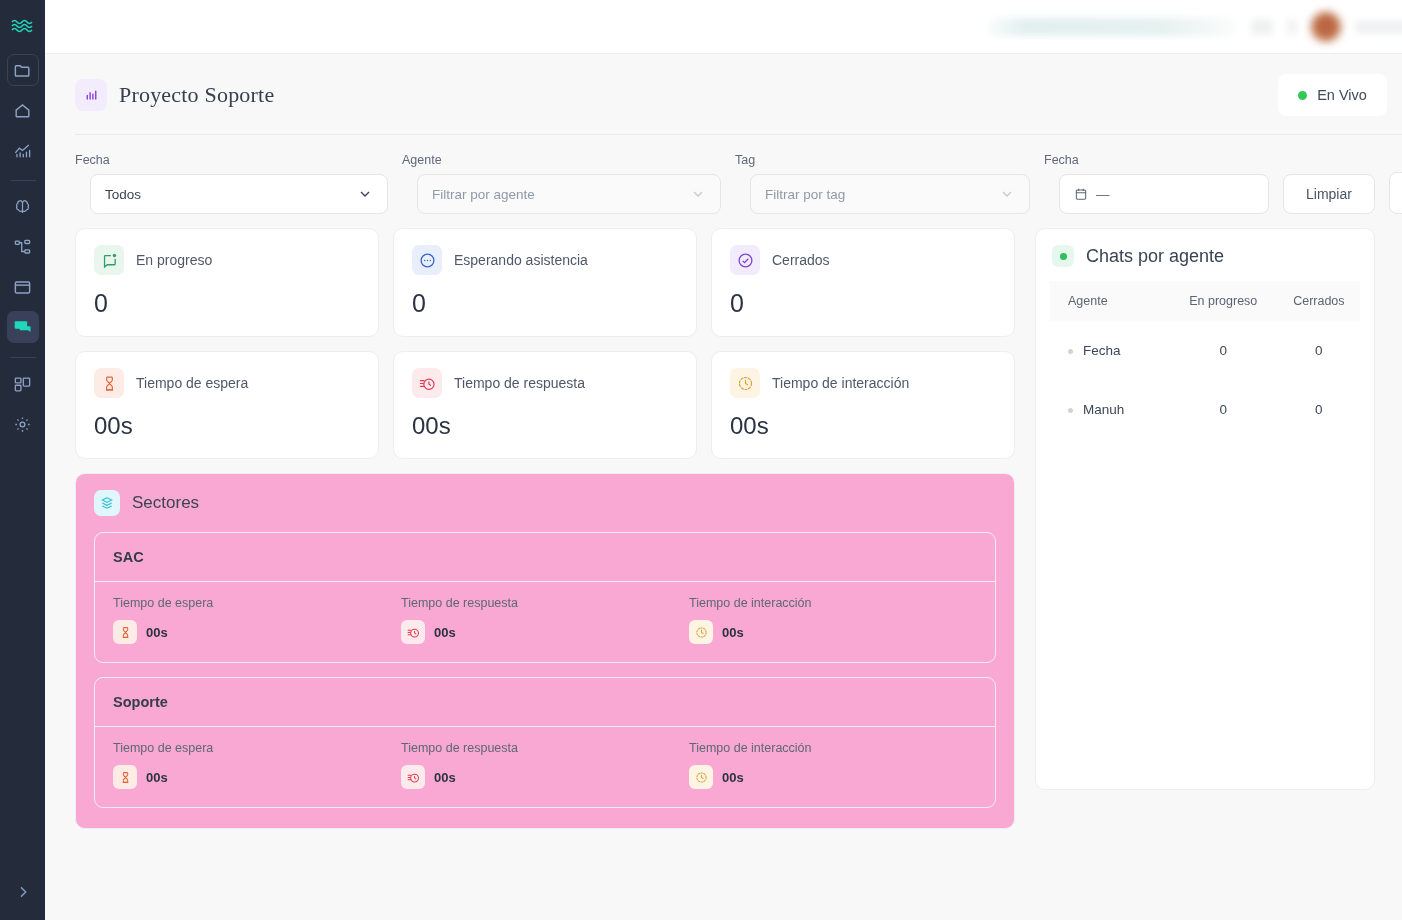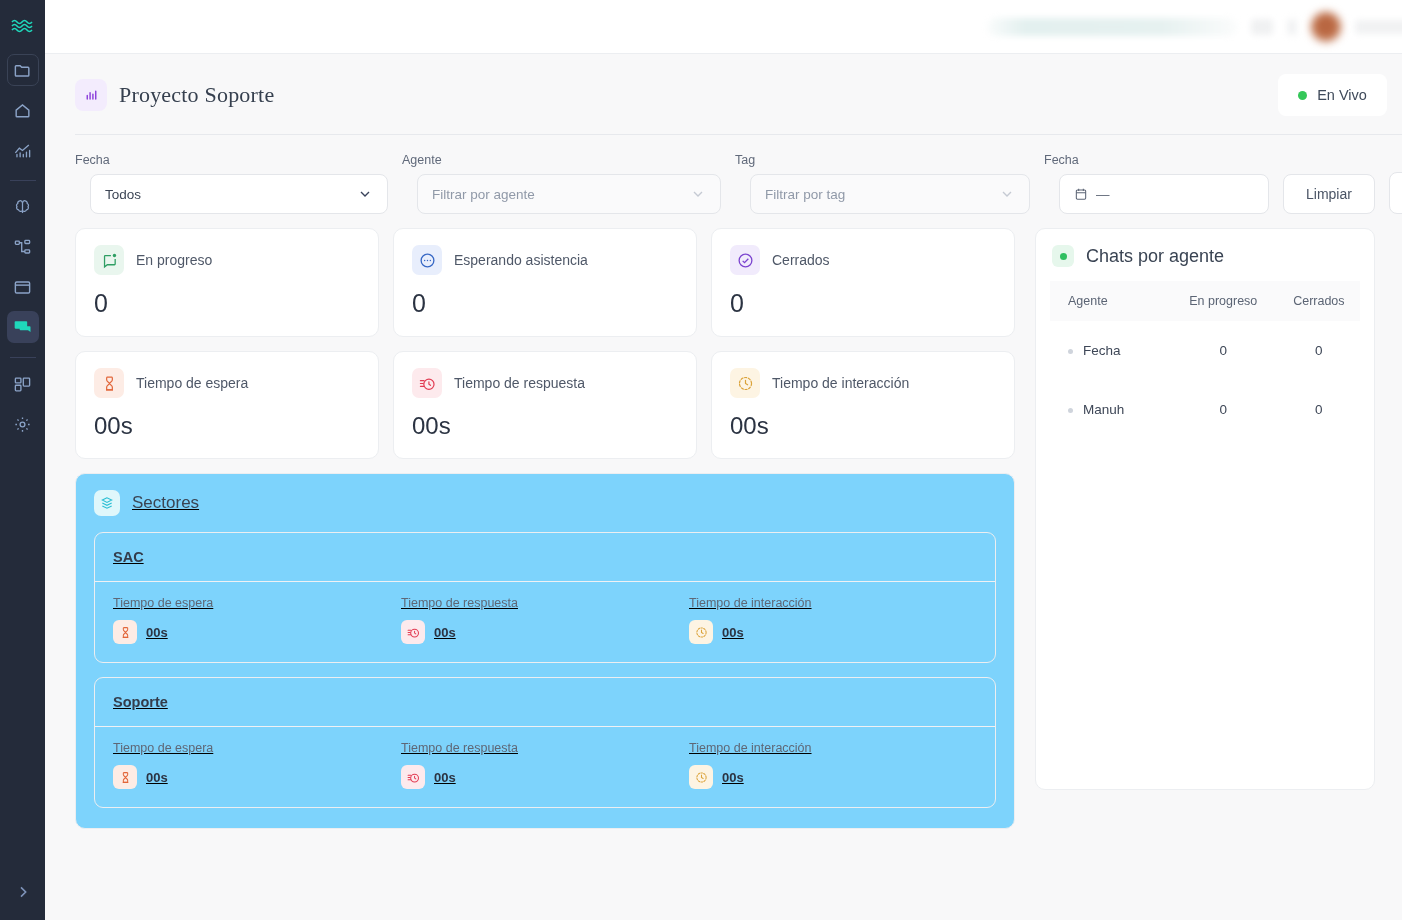--- a/index.html
+++ b/index.html
@@ -115,21 +115,21 @@
     padding: 16px 18px 18px 18px; min-height: 104px;
   }
   .stat-head { display: flex; align-items: center; gap: 12px; }
   .stat-ico { width: 30px; height: 30px; border-radius: 7px; display:flex; align-items:center; justify-content:center; }
   .stat-label { font-size: 14px; color: #4f5868; }
   .stat-val { font-size: 25px; color: #2b3342; margin-top: 14px; font-weight: 400; }
   .stat-val.small { font-size: 24px; }
 
   
   .sectores-panel {
-    background: #7dd3fc; border: 1px solid #eceef1; border-radius: 10px; padding: 16px 18px 20px 18px; text-decoration: underline;
+    background: #f9a8d4; border: 1px solid #eceef1; border-radius: 10px; padding: 16px 18px 20px 18px;
   }
   .sec-head { display:flex; align-items:center; gap: 12px; margin-bottom: 16px; }
   .sec-ico { width: 26px; height: 26px; border-radius: 7px; background:#dff7fb; color:#2bbfd4;
              display:flex; align-items:center; justify-content:center; }
   .sec-title { font-size: 17px; color: #3a4453; }
   .sector-box { border: 1px solid #eceef1; border-radius: 9px; margin-bottom: 14px; }
   .sector-box:last-child { margin-bottom: 0; }
   .sector-name { font-size: 14.5px; color: #333c4b; font-weight: 600; padding: 16px 18px; border-bottom: 1px solid #f0f1f4; }
   .sector-metrics { display: flex; padding: 14px 18px 18px 18px; }
   .sm-col { flex: 1; }

